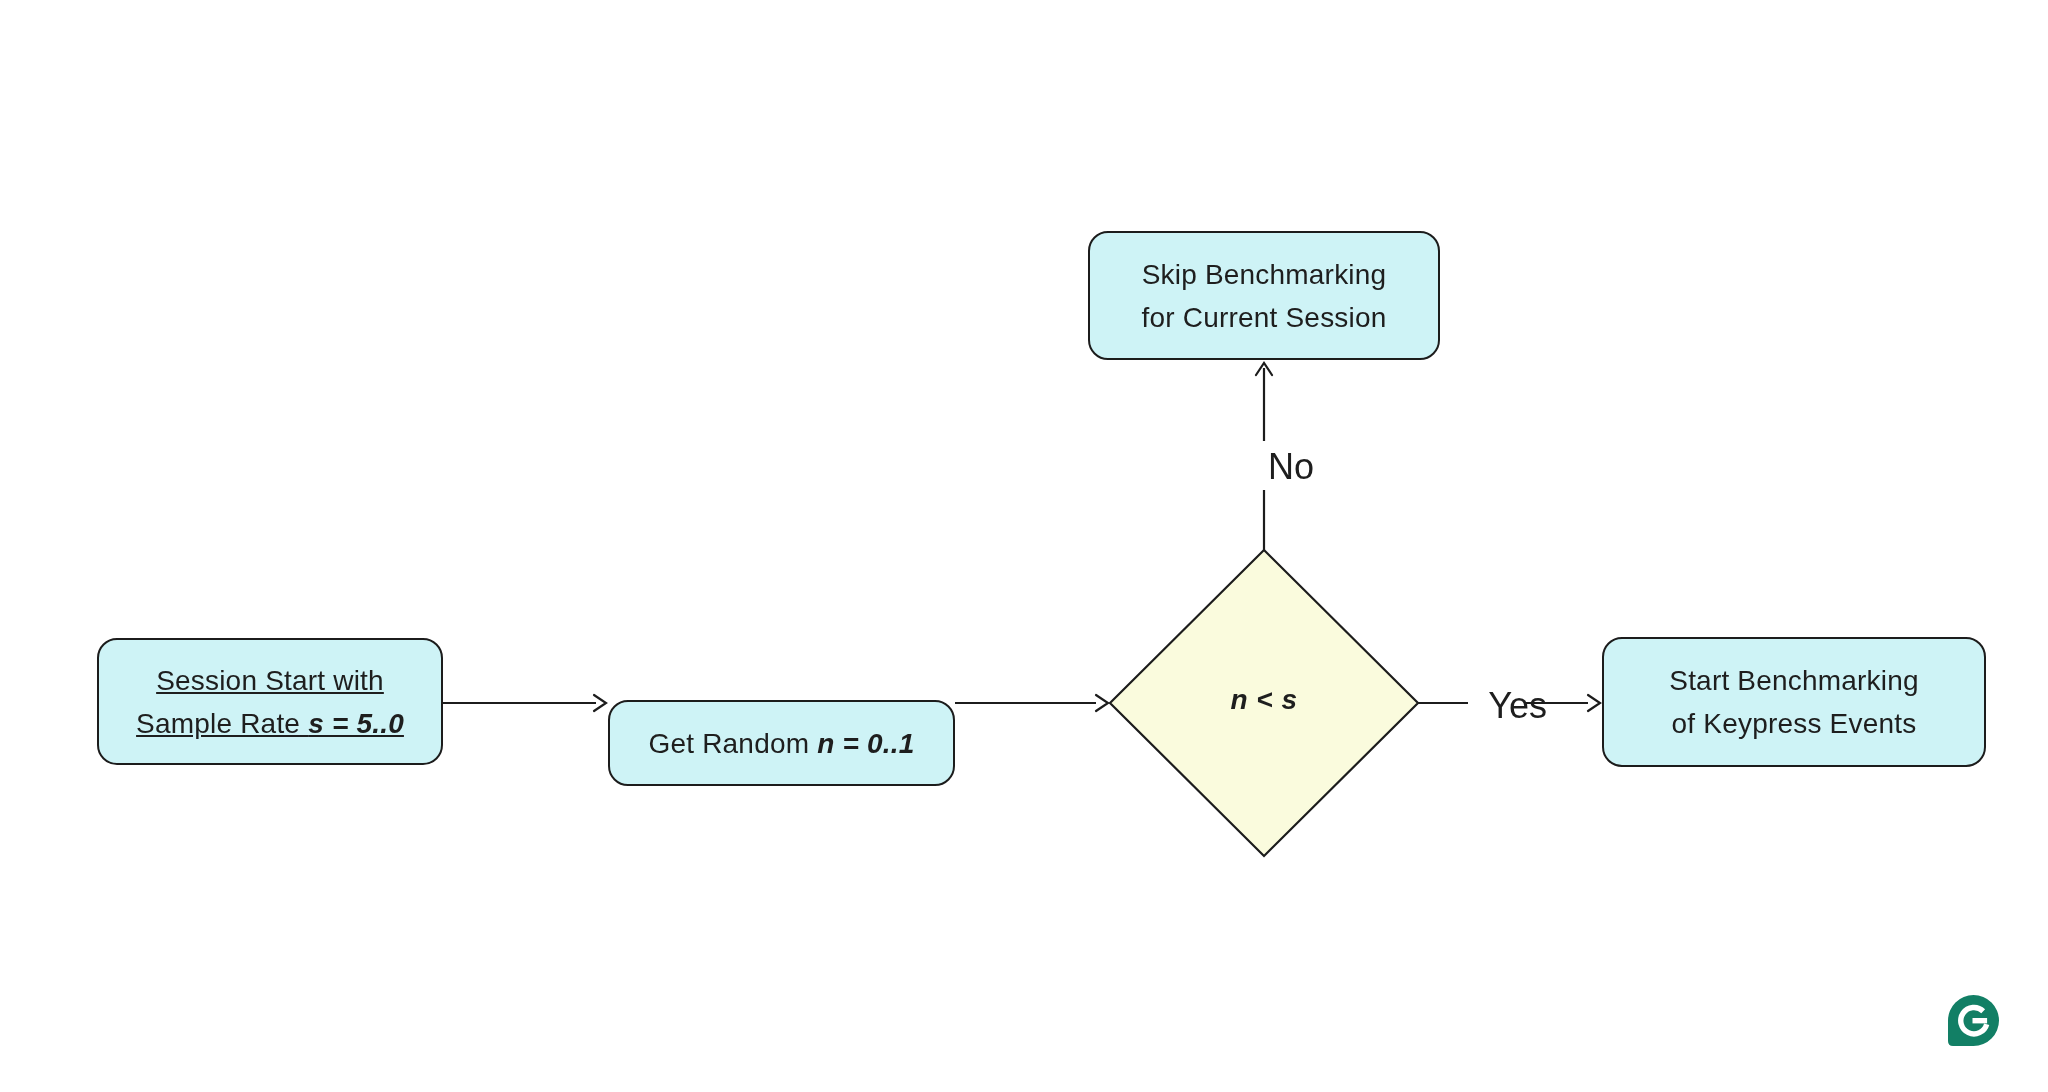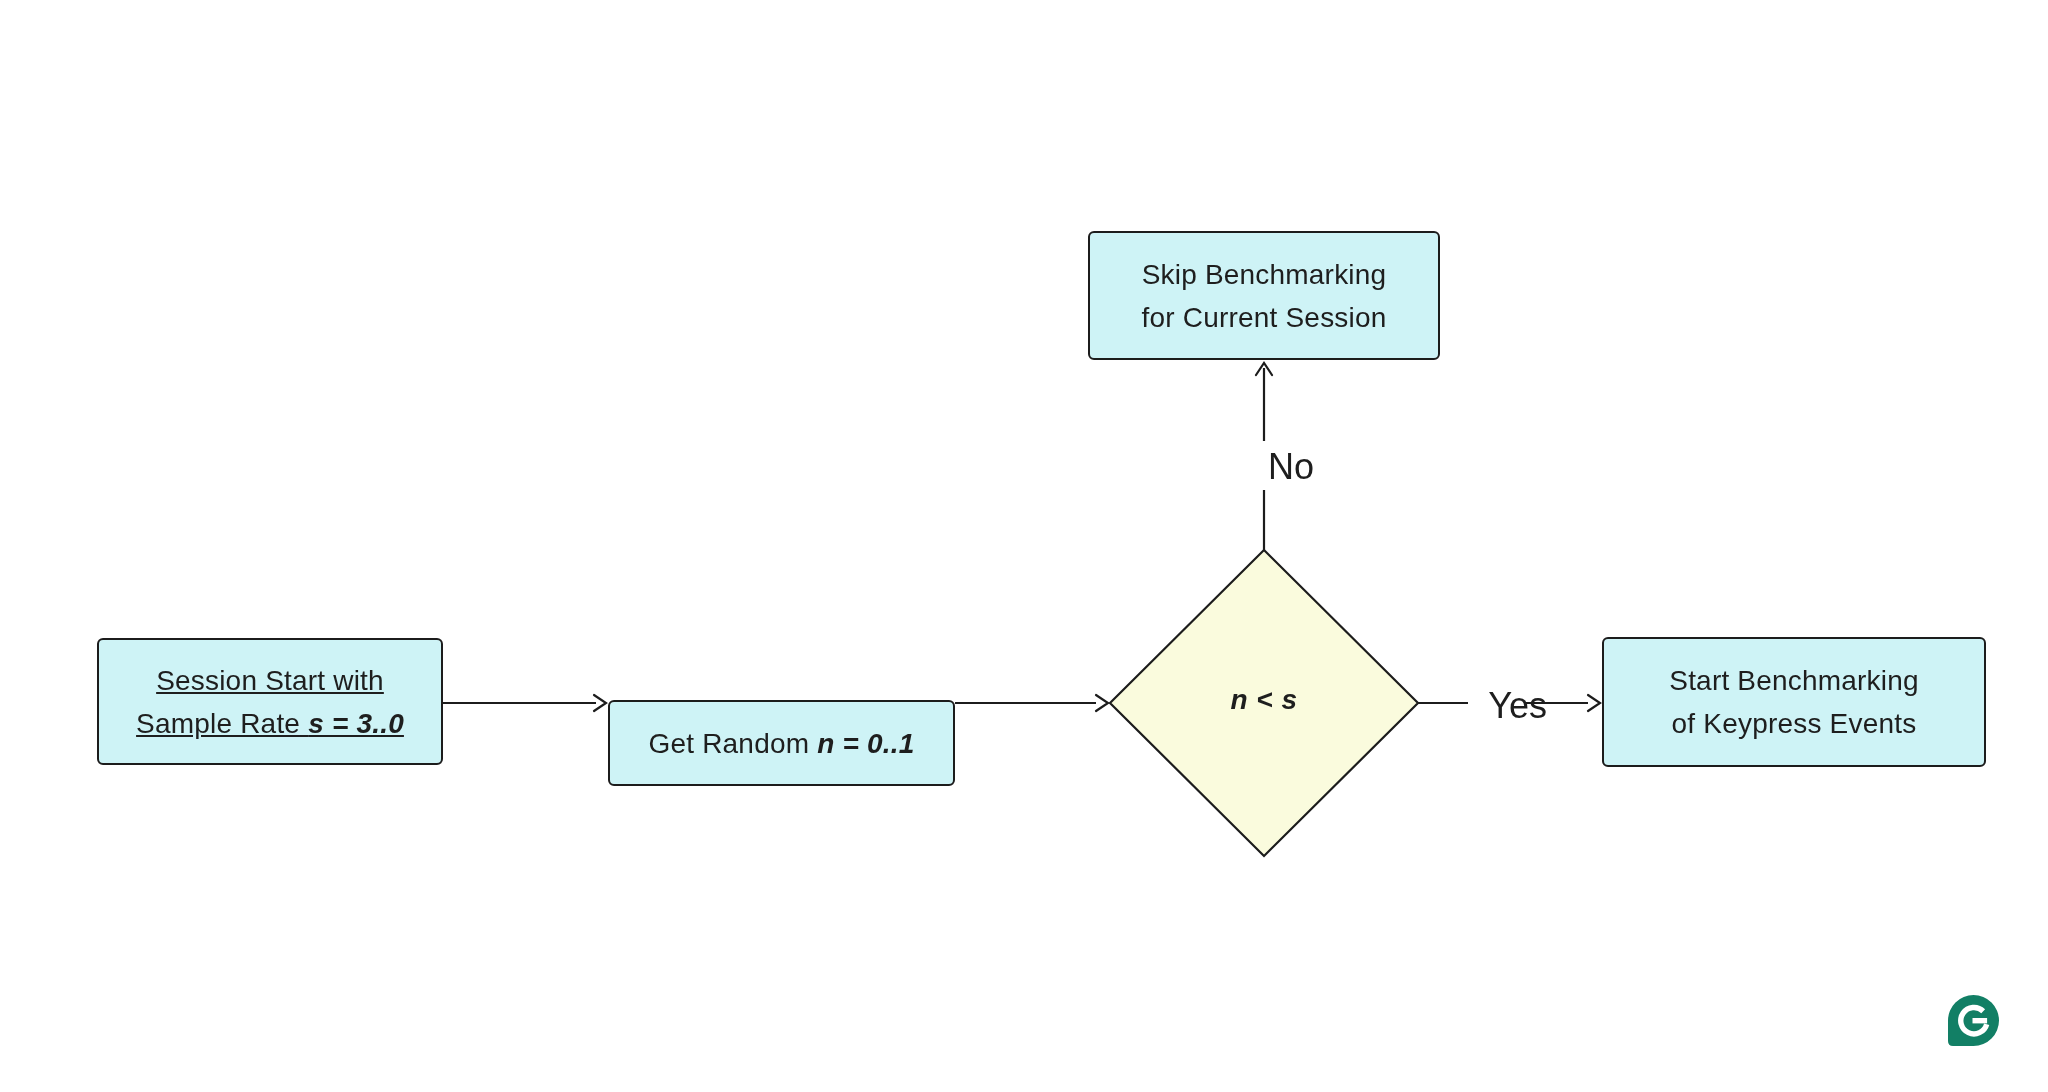--- a/index.html
+++ b/index.html
@@ -37,21 +37,21 @@
   }
   .wires .diamond {
     stroke: #1c1c1c;
     stroke-width: 2.2;
   }
   .node {
     position: absolute;
     box-sizing: border-box;
     background: #cef3f6;
     border: 2.5px solid #1c1c1c;
-    border-radius: 6px;
+    border-radius: 20px;
     display: flex;
     flex-direction: column;
     align-items: center;
     justify-content: center;
     text-align: center;
     font-size: 28px;
     line-height: 43px;
     letter-spacing: 0.2px;
   }
   .node .em, .edge-em {
@@ -109,21 +109,21 @@
     <path class="line" d="M1526 703 H1588"></path>
     <polyline class="arrowhead" points="1588,695 1600,703 1588,711"></polyline>
 
     <path class="line" d="M1264 550 V490"></path>
     <path class="line" d="M1264 441 V368"></path>
     <polyline class="arrowhead" points="1256,375 1264,363 1272,375"></polyline>
   </svg>
 
   <div class="node node-session-start">
     <div><span>Session Start with</span></div>
-    <div><span>Sample Rate </span><span class="em">s = 3..0</span></div>
+    <div><span>Sample Rate </span><span class="em">s = 5..0</span></div>
   </div>
 
   <div class="node node-get-random">
     <div><span>Get Random </span><span class="em">n = 0..1</span></div>
   </div>
 
   <div class="decision-label">n &lt; s</div>
 
   <div class="node node-skip">
     <div><span>Skip Benchmarking</span></div>

